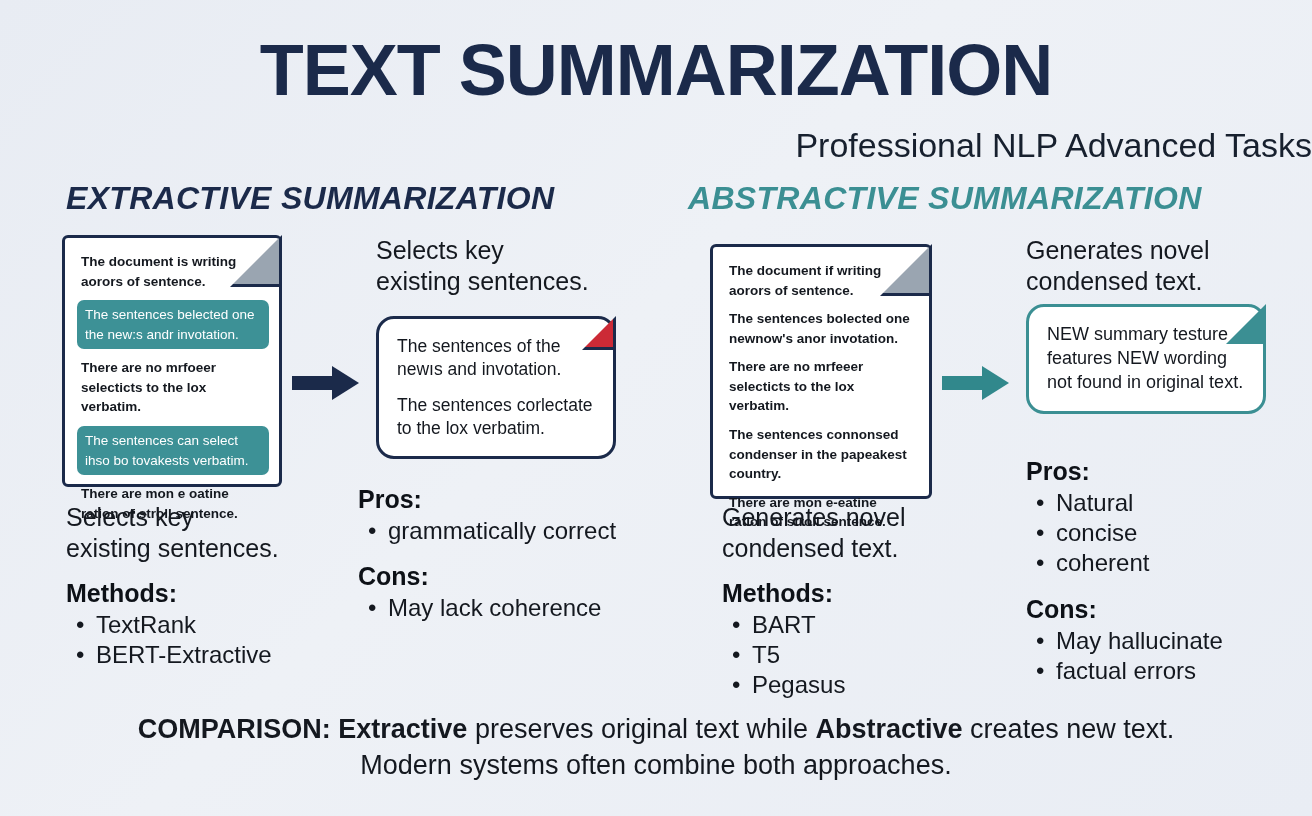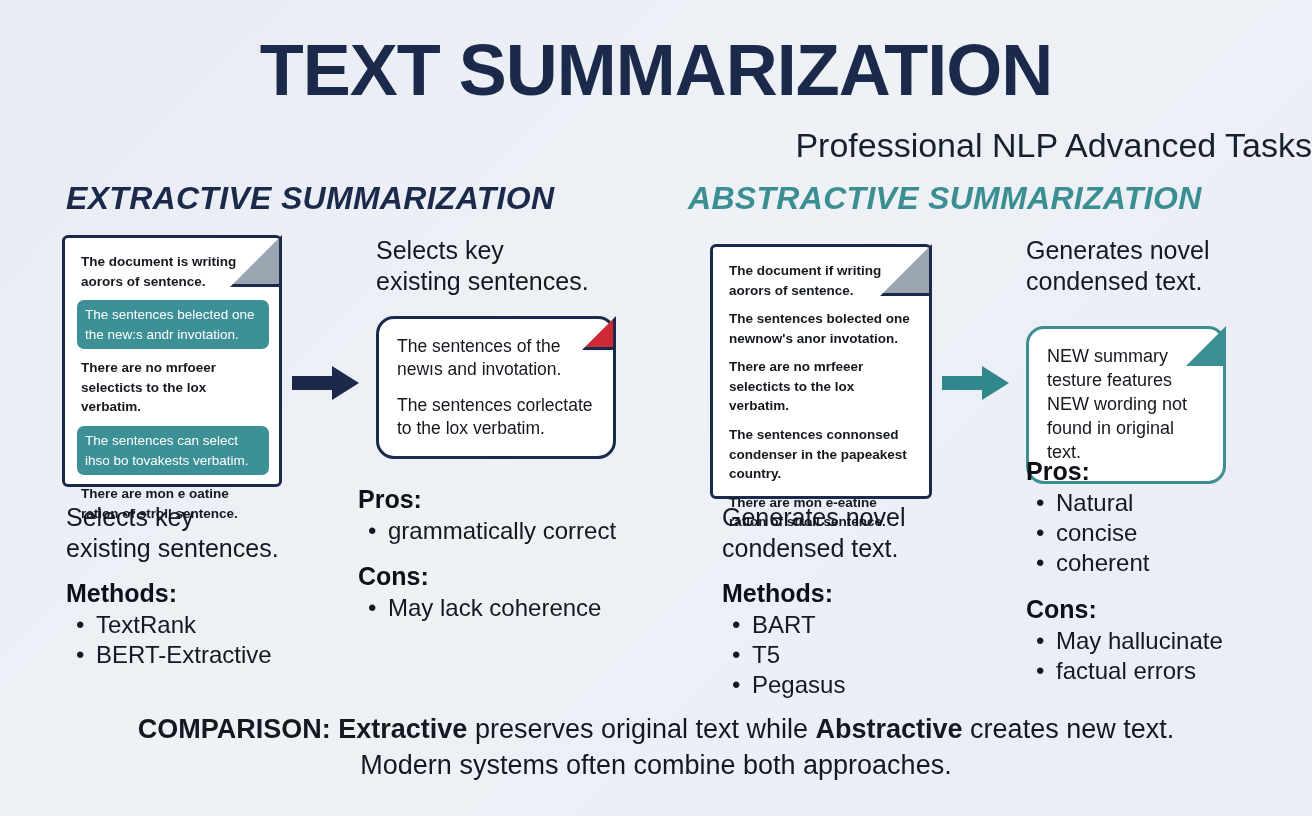--- a/index.html
+++ b/index.html
@@ -115,21 +115,21 @@
   .result p {
     font-size: 17.5px;
     line-height: 1.32;
     color: #14181f;
   }
   .result p + p { margin-top: 13px; }
 
   #card-extract { left: 376px; top: 84px; width: 240px; }
 
   #card-summary {
-    left: 1026px; top: 94px; width: 200px;
+    left: 1026px; top: 72px; width: 240px;
     border-color: #3b8f93;
   }
   #card-summary .fold {
     background: #3b8f93;
     border-left-color: #3b8f93;
     border-bottom-color: #3b8f93;
     width: 40px; height: 40px;
   }
   #card-summary p { font-size: 18px; line-height: 1.33; }
 

